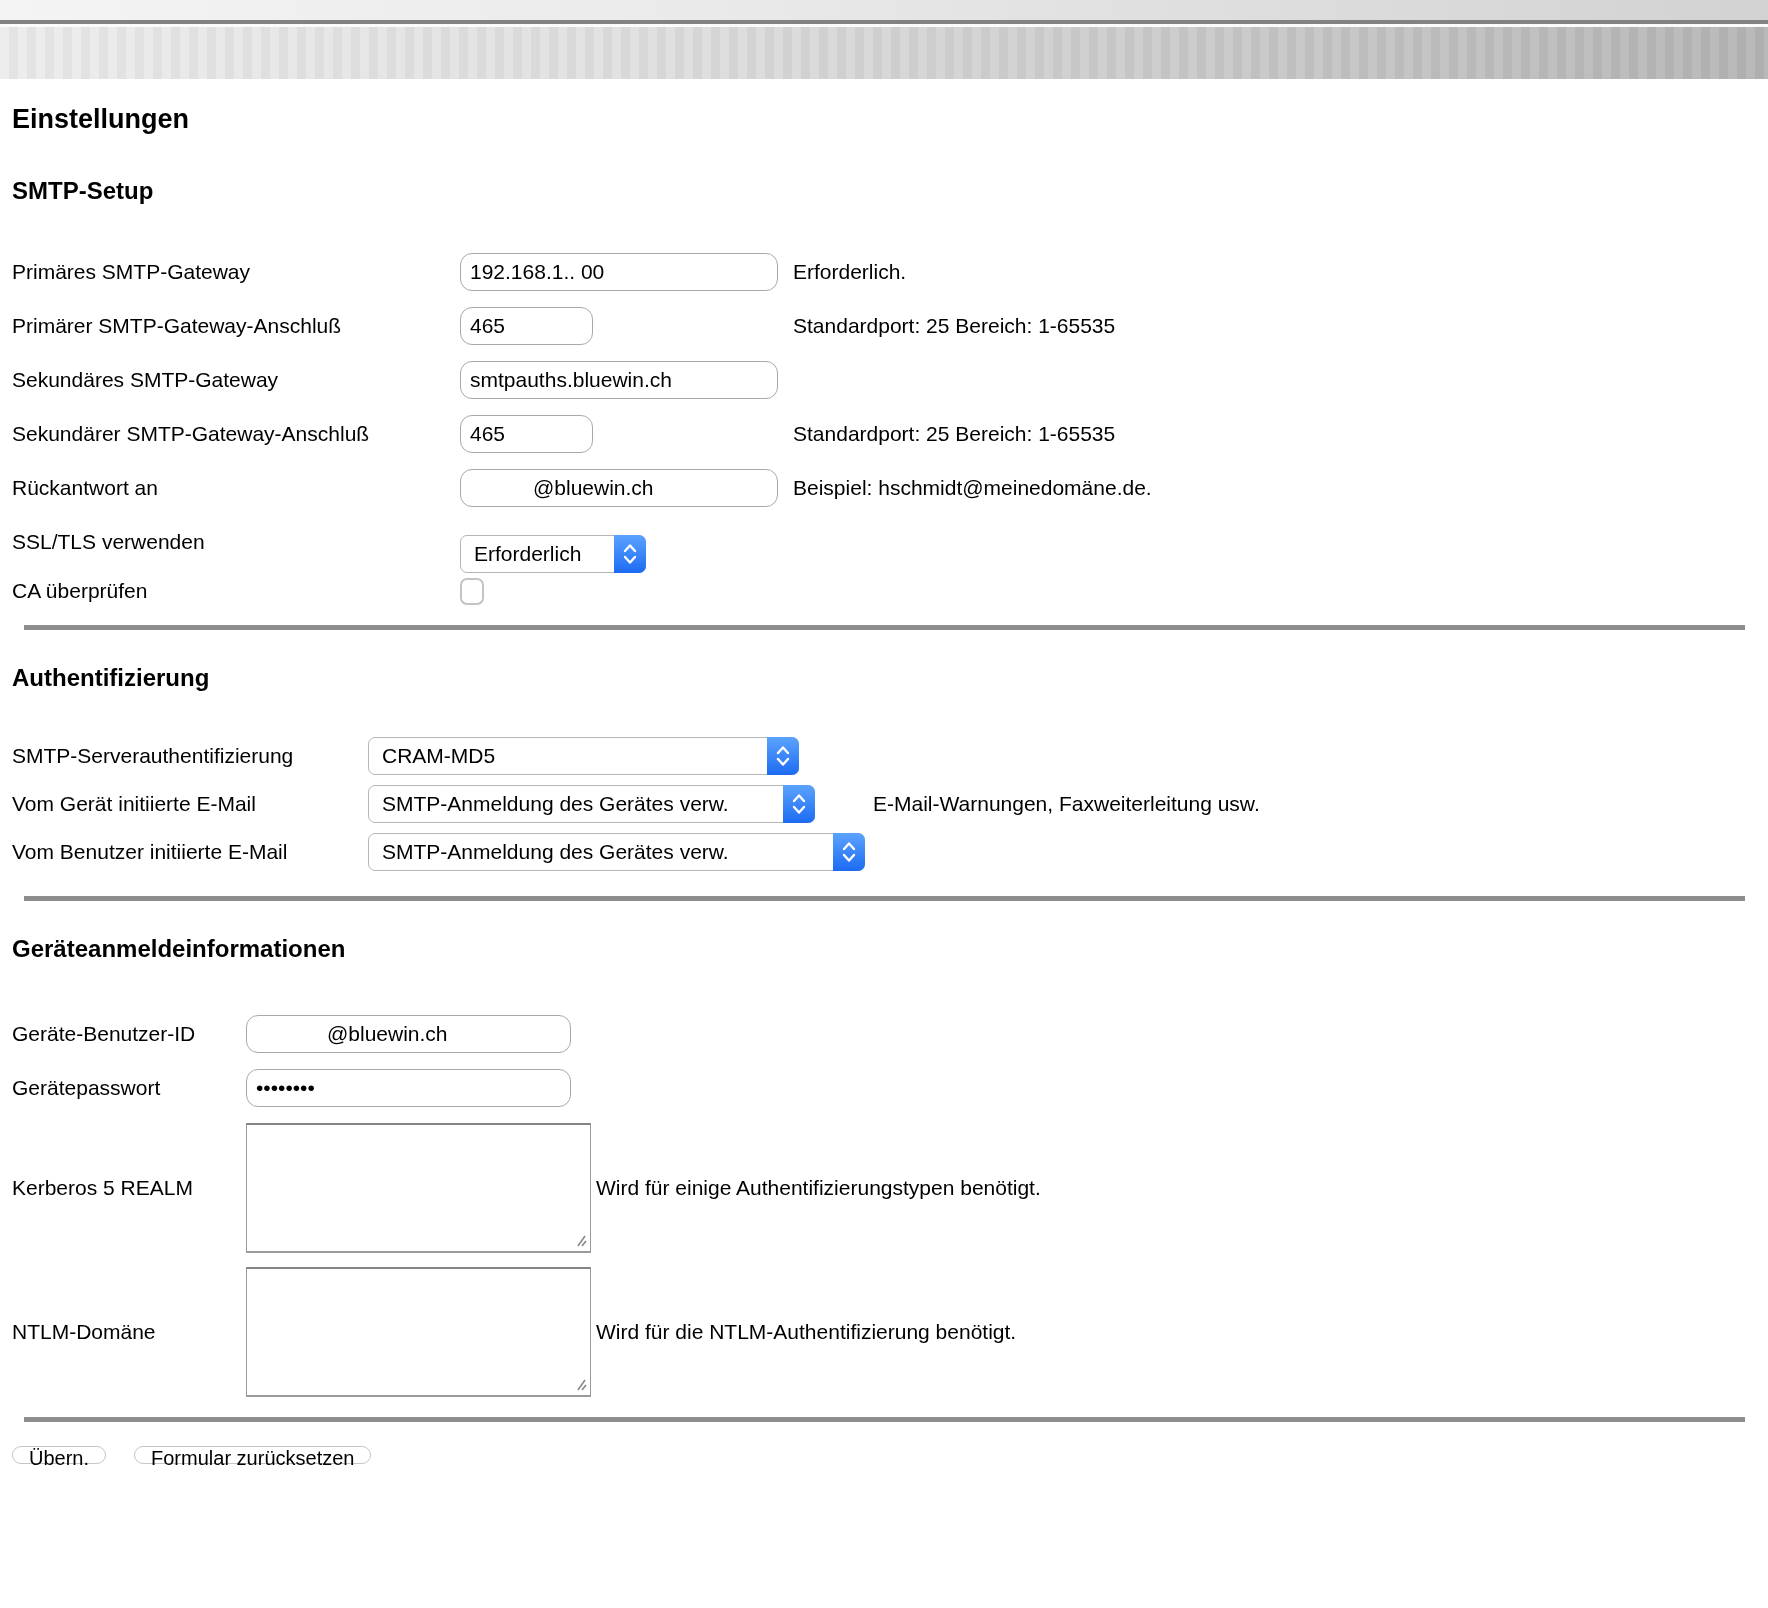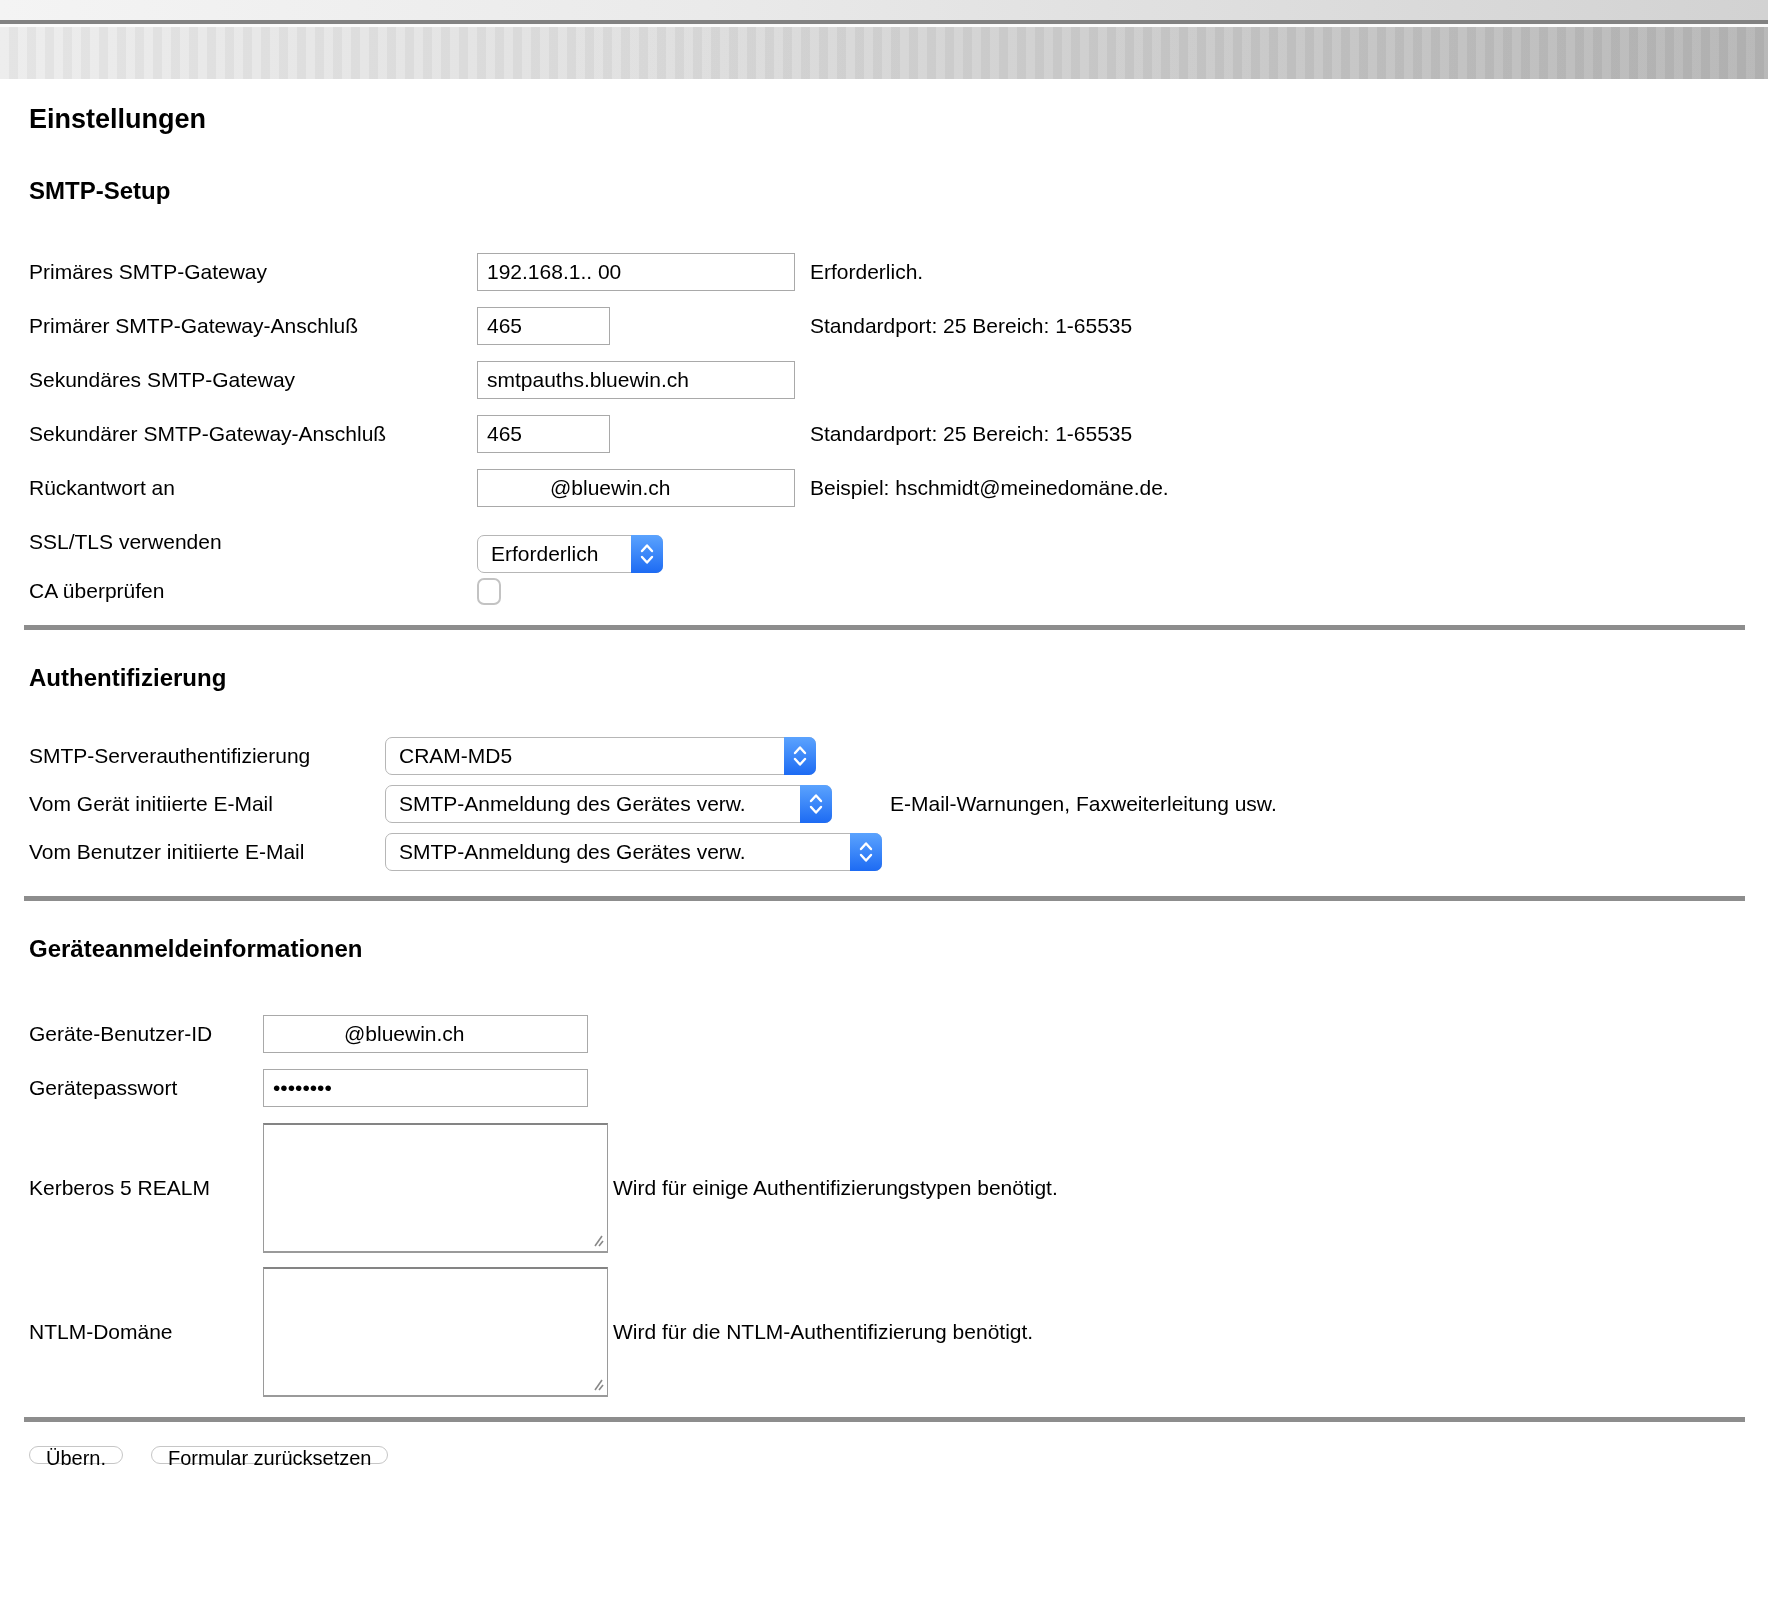--- a/index.html
+++ b/index.html
@@ -13,21 +13,21 @@
   .topbar .strip1{height:20px;background:linear-gradient(to right,#f4f4f4 0%,#eaeaea 40%,#dcdcdc 75%,#d2d2d2 100%);}
   .topbar .darkline{height:4px;background:#828282;}
   .topbar .whiteline{height:3px;background:#fbfbfb;}
   .topbar .mainbar{
     height:52px;
     background:
       repeating-linear-gradient(90deg, rgba(255,255,255,0.05) 0 9px, rgba(0,0,0,0.035) 9px 18px),
       linear-gradient(to right,#ececec 0%,#e0e0e0 35%,#c8c8c8 70%,#b5b5b5 100%);
   }
   
-  .content{padding-left:29px;}
+  .content{padding-left:12px;}
   h1.page-title{font-size:27px;font-weight:bold;margin:25px 0 0 0;}
   h2.section-heading{font-size:24px;font-weight:bold;margin:0;}
   h2.h-smtp{margin-top:42px;margin-bottom:40px;}
   h2.h-auth{margin-top:34px;}
   h2.h-cred{margin-top:34px;}
 
   .row{display:flex;align-items:center;height:54px;font-size:21px;}
   .row-auth{height:48px;}
   .row-ca{height:44px;}
   .row-ta{height:auto;align-items:center;}
@@ -38,21 +38,21 @@
 
   .label-smtp{width:448px;flex:none;}
   .label-auth{width:356px;flex:none;}
   .label-cred{width:234px;flex:none;}
   .cell-smtp{width:333px;flex:none;display:flex;align-items:center;}
   .cell-auth{width:505px;flex:none;display:flex;align-items:center;}
   .cell-cred{width:350px;flex:none;display:flex;align-items:center;}
   .note{font-size:21px;}
 
   input.txt{
-    height:38px;border:1px solid #a9a9a9;border-radius:0;background:#fff;
+    height:38px;border:1px solid #a9a9a9;border-radius:12px;background:#fff;
     font-family:inherit;font-size:21px;color:#000;padding:0 9px;box-sizing:border-box;
   }
   input.w-wide{width:318px;}
   input.w-small{width:133px;}
   input.w-cred{width:325px;}
   input.pad-reply{padding-left:72px;}
   input.pad-id{padding-left:80px;}
 
   
   .select{

